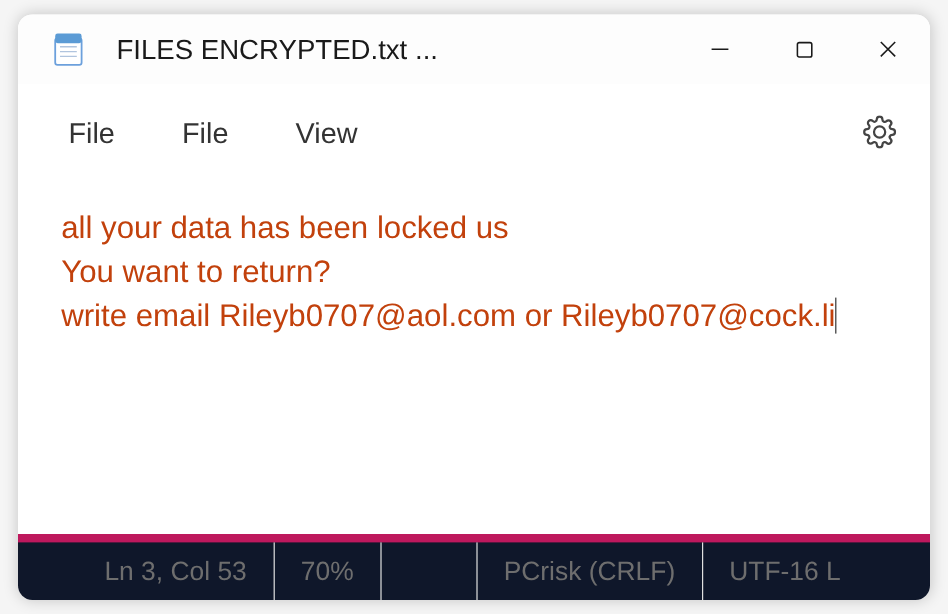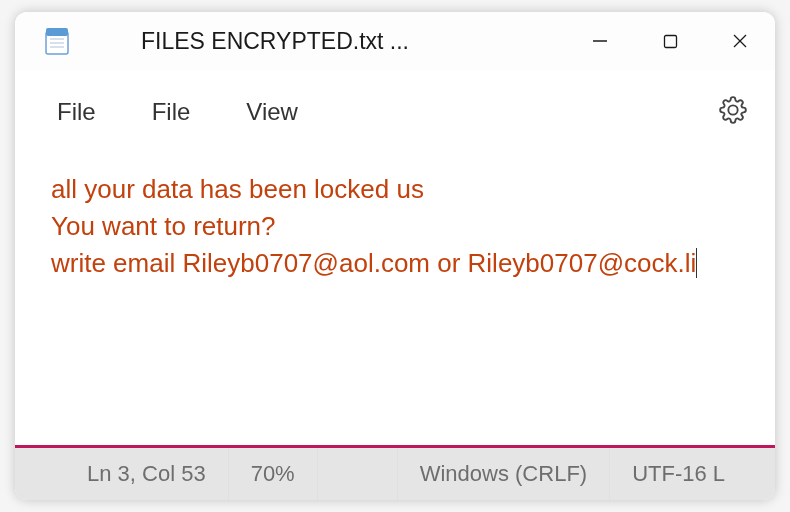--- a/index.html
+++ b/index.html
@@ -27,21 +27,20 @@
       display: flex;
       flex-direction: column;
       overflow: hidden;
     }
     .titlebar {
       height: 58px;
       display: flex;
       align-items: center;
       background: #fdfdfd;
       padding-left: 26px;
-      gap: 44px;
     }
     .app-icon {
       width: 32px;
       height: 32px;
       display: flex;
       align-items: center;
       justify-content: center;
       margin-right: 24px;
     }
     .title-text {
@@ -100,24 +99,24 @@
       position: relative;
     }
     .caret {
       border-right: 1.5px solid #333;
       padding-right: 0;
     }
     .statusbar {
       height: 55px;
       display: flex;
       align-items: center;
-      background: #e5e5e5;
+      background: #0f172a;
       color: #6e6e6e;
       font-size: 22px;
-      border-top: 3px solid #be185d;
+      border-top: 7px solid #be185d;
       padding-left: 40px;
     }
     .status-seg {
       padding: 0 22px;
       height: 100%;
       display: flex;
       align-items: center;
       border-right: 1px solid #e0e0e0;
     }
     .status-seg:first-child {
@@ -197,17 +196,17 @@
   </div>
 
   <div class="editor"><span>all your data has been locked us
 You want to return?
 write email Rileyb0707@aol.com or Rileyb0707@cock.li</span><span class="caret"></span></div>
 
   <div class="statusbar">
     <div class="status-seg">Ln 3, Col 53</div>
     <div class="status-seg">70%</div>
     <div class="status-seg status-spacer"></div>
-    <div class="status-seg">Windows (CRLF)</div>
+    <div class="status-seg">PCrisk (CRLF)</div>
     <div class="status-seg">UTF-16 L</div>
   </div>
 
 </div>
 
 </body></html>

